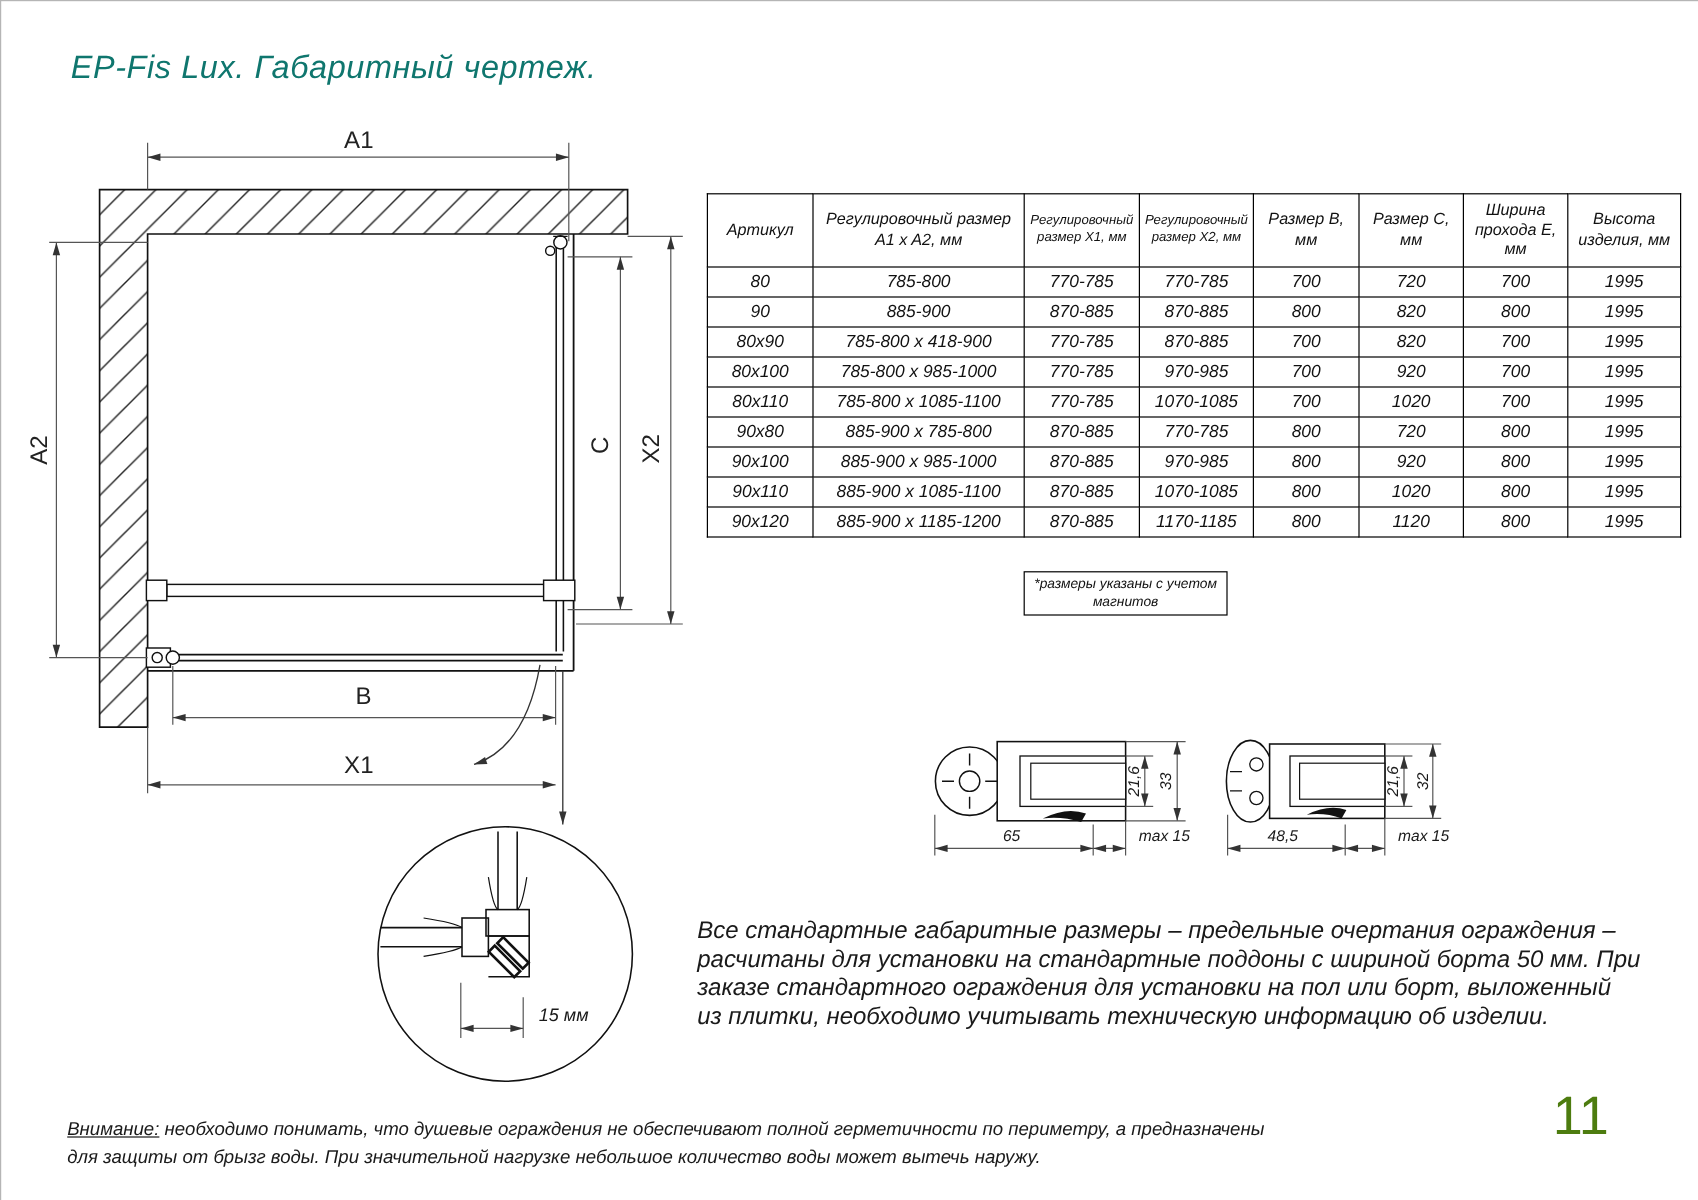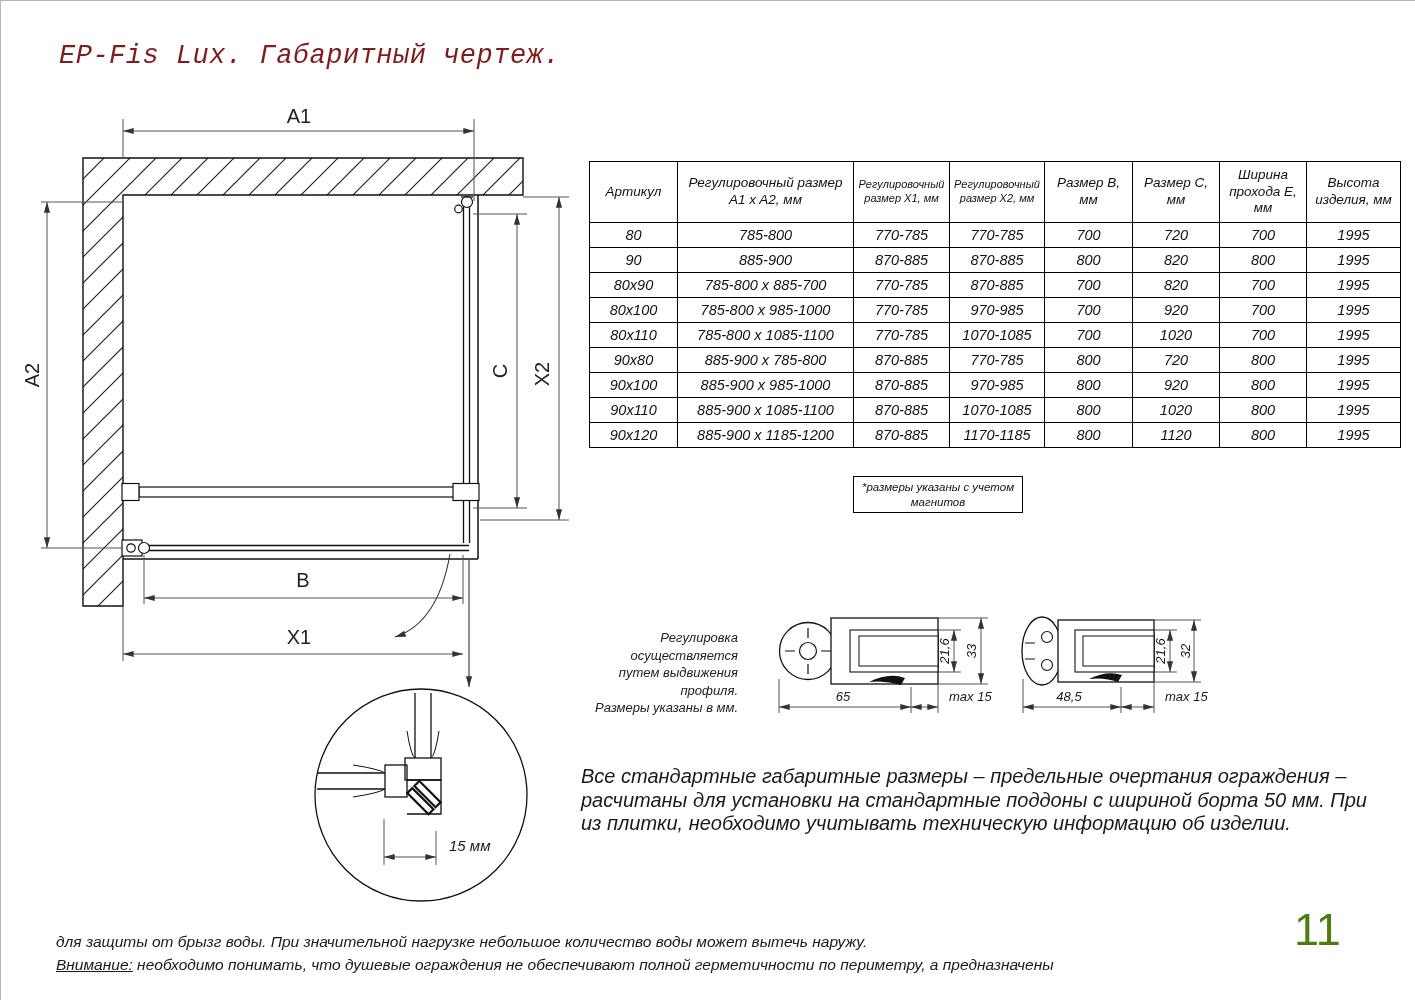--- a/index.html
+++ b/index.html
@@ -4,21 +4,21 @@
 <style>
   html,body { margin:0; padding:0; background:#e8e8e8; }
   .page {
     position:relative; width:1415px; height:1000px; background:#ffffff;
     border:1px solid #b5b5b5; overflow:hidden;
     font-family:"Liberation Sans", sans-serif; color:#1c1c1c;
   }
   .drawing-svg { position:absolute; left:0; top:0; z-index:0; pointer-events:none; }
   .title {
     position:absolute; left:58px; top:40px; z-index:2;
-    font-style:italic; font-size:27px; letter-spacing:0.5px; color:#7f1d1d;font-family:Liberation Mono, monospace;
+    font-style:italic; font-size:27px; letter-spacing:0.5px; color:#0f766e;
   }
   
   .dim-table {
     position:absolute; left:588px; top:160px; z-index:2;
     border-collapse:collapse; table-layout:fixed;
     font-style:italic; color:#111;
   }
   .dim-table th, .dim-table td {
     border:1.2px solid #000; text-align:center; vertical-align:middle;
     padding:0 2px; overflow:hidden;
@@ -284,21 +284,21 @@
           <td>885-900</td>
           <td>870-885</td>
           <td>870-885</td>
           <td>800</td>
           <td>820</td>
           <td>800</td>
           <td>1995</td>
         </tr>
         <tr>
           <td>80x90</td>
-          <td>785-800 x 885-700</td>
+          <td>785-800 x 418-900</td>
           <td>770-785</td>
           <td>870-885</td>
           <td>700</td>
           <td>820</td>
           <td>700</td>
           <td>1995</td>
         </tr>
         <tr>
           <td>80x100</td>
           <td>785-800 x 985-1000</td>
@@ -357,32 +357,28 @@
           <td>800</td>
           <td>1120</td>
           <td>800</td>
           <td>1995</td>
         </tr>
       </tbody>
   </table>
 
   <div class="table-footnote">*размеры указаны с учетом магнитов</div>
 
-  <div class="adjust-note">
-    <div>Регулировка осуществляется</div>
-    <div>путем выдвижения профиля.</div>
-    <div>Размеры указаны в мм.</div>
-  </div>
 
   <div class="paragraph">
     <div>Все стандартные габаритные размеры – предельные очертания ограждения –</div>
     <div>расчитаны для установки на стандартные поддоны с шириной борта 50 мм. При</div>
+    <div>заказе стандартного ограждения для установки на пол или борт, выложенный</div>
     <div>из плитки, необходимо учитывать техническую информацию об изделии.</div>
   </div>
 
   <div class="warning">
+    <div><span class="wlabel">Внимание:</span><span> необходимо понимать, что душевые ограждения не обеспечивают полной герметичности по периметру, а предназначены</span></div>
     <div>для защиты от брызг воды. При значительной нагрузке небольшое количество воды может вытечь наружу.</div>
-    <div><span class="wlabel">Внимание:</span><span> необходимо понимать, что душевые ограждения не обеспечивают полной герметичности по периметру, а предназначены</span></div>
   </div>
 
   <div class="page-number">11</div>
 
 </div>
 
 </body></html>

